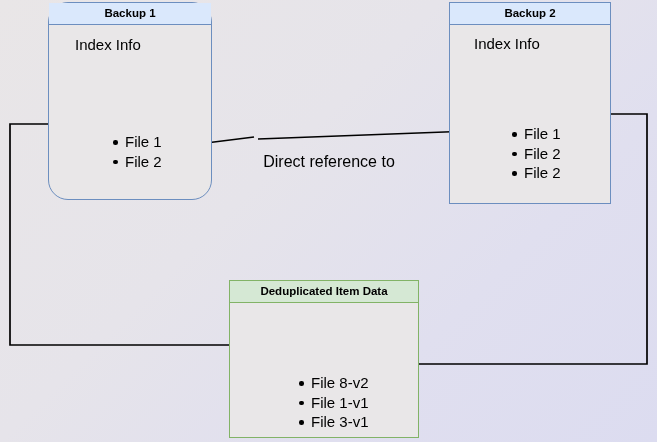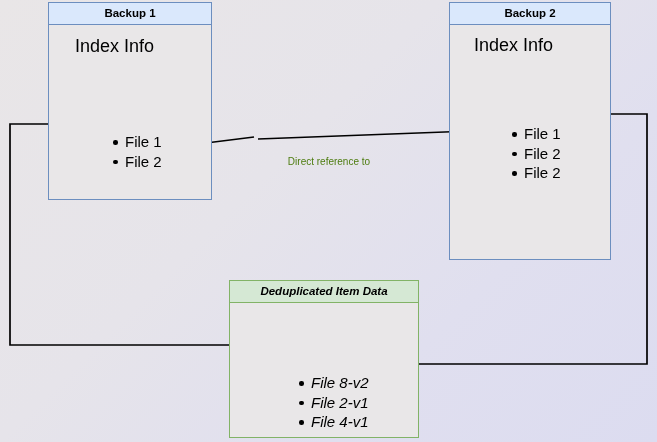--- a/index.html
+++ b/index.html
@@ -59,21 +59,21 @@
     background: #d5e8d4;
     border-bottom: 1px solid #82b366;
   }
   .node-body {
     position: relative;
     height: calc(100% - 22px);
   }
 
   .index-label {
     position: absolute;
-    font-size: 18px;
+    font-size: 15px;
     color: #000;
     white-space: nowrap;
   }
 
   ul.file-list {
     position: absolute;
     list-style: none;
     margin: 16px;
     padding: 0;
   }
@@ -92,32 +92,32 @@
     top: 8px;
     width: 4.5px;
     height: 4.5px;
     border-radius: 50%;
     background: #000;
   }
 
   
   .edge-label {
     position: absolute;
-    font-size: 10px;
+    font-size: 16px;
     line-height: 16px;
-    color: #4d7c0f;
+    color: #000000;
     text-align: center;
     white-space: pre;
     z-index: 3;
   }
 
   
-  #backup1 { left: 48px;  top: 2px;   width: 164px; height: 198px; }
-  #backup2 { left: 449px; top: 2px;   width: 162px; height: 258px; }
-  #dedup   { left: 229px; top: 280px; width: 190px; height: 158px; font-style: italic; }
+  #backup1 { left: 48px;  top: 2px;   width: 164px; height: 198px; border-radius: 20px; }
+  #backup2 { left: 449px; top: 2px;   width: 162px; height: 202px; }
+  #dedup   { left: 229px; top: 280px; width: 190px; height: 158px; }
 
   #backup1 .index-label { left: 26px; top: 11px; }
   #backup2 .index-label { left: 24px; top: 10px; }
 
   #backup1 ul.file-list { left: 48px; top: 91px; }
   #backup2 ul.file-list { left: 46px; top: 83px; }
   #dedup   ul.file-list { left: 53px; top: 54px; }
 
   #center-label { left: 249px; top: 122px; width: 160px; }
 </style>
@@ -162,22 +162,22 @@
         <li>File 2</li>
       </ul>
     </div>
   </div>
 
   <div class="node green" id="dedup">
     <div class="node-header">Deduplicated Item Data</div>
     <div class="node-body">
       <ul class="file-list">
         <li>File 8-v2</li>
-        <li>File 2-v1</li>
-        <li>File 4-v1</li>
+        <li>File 1-v1</li>
+        <li>File 3-v1</li>
       </ul>
     </div>
   </div>
 
   <div class="edge-label" id="center-label">
     <div>Direct reference to</div>
   </div>
 
 </div>
 

